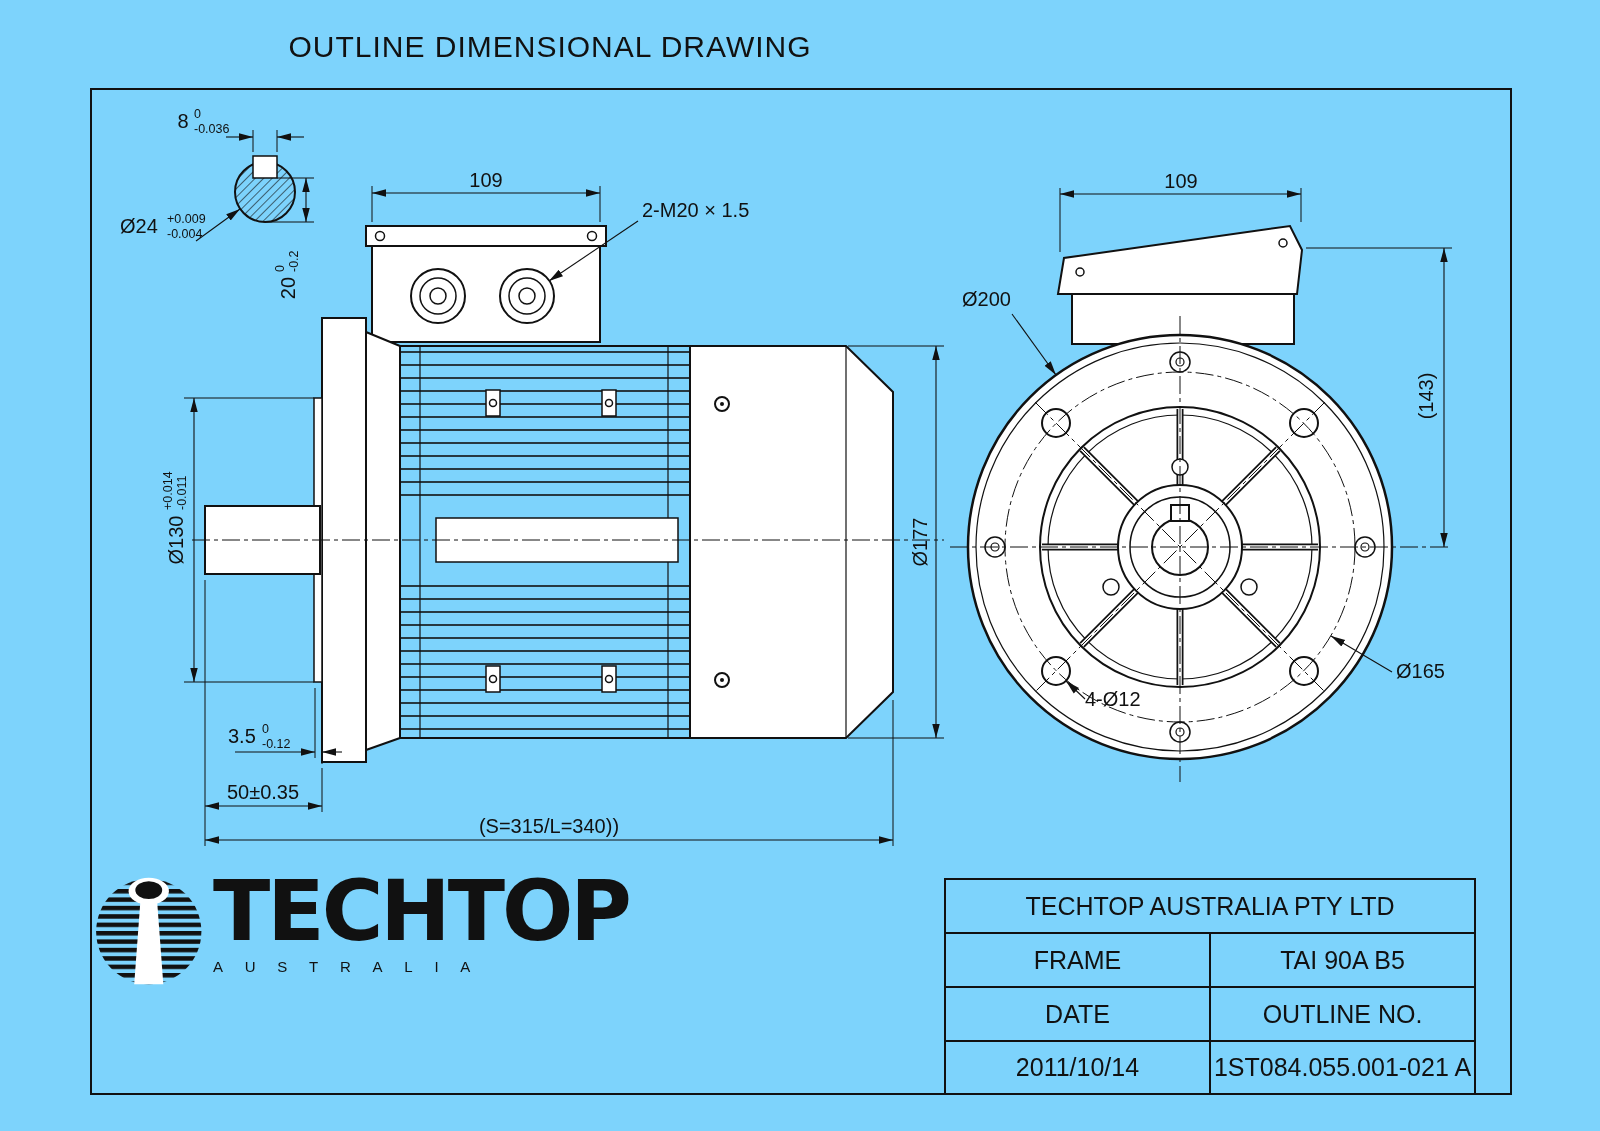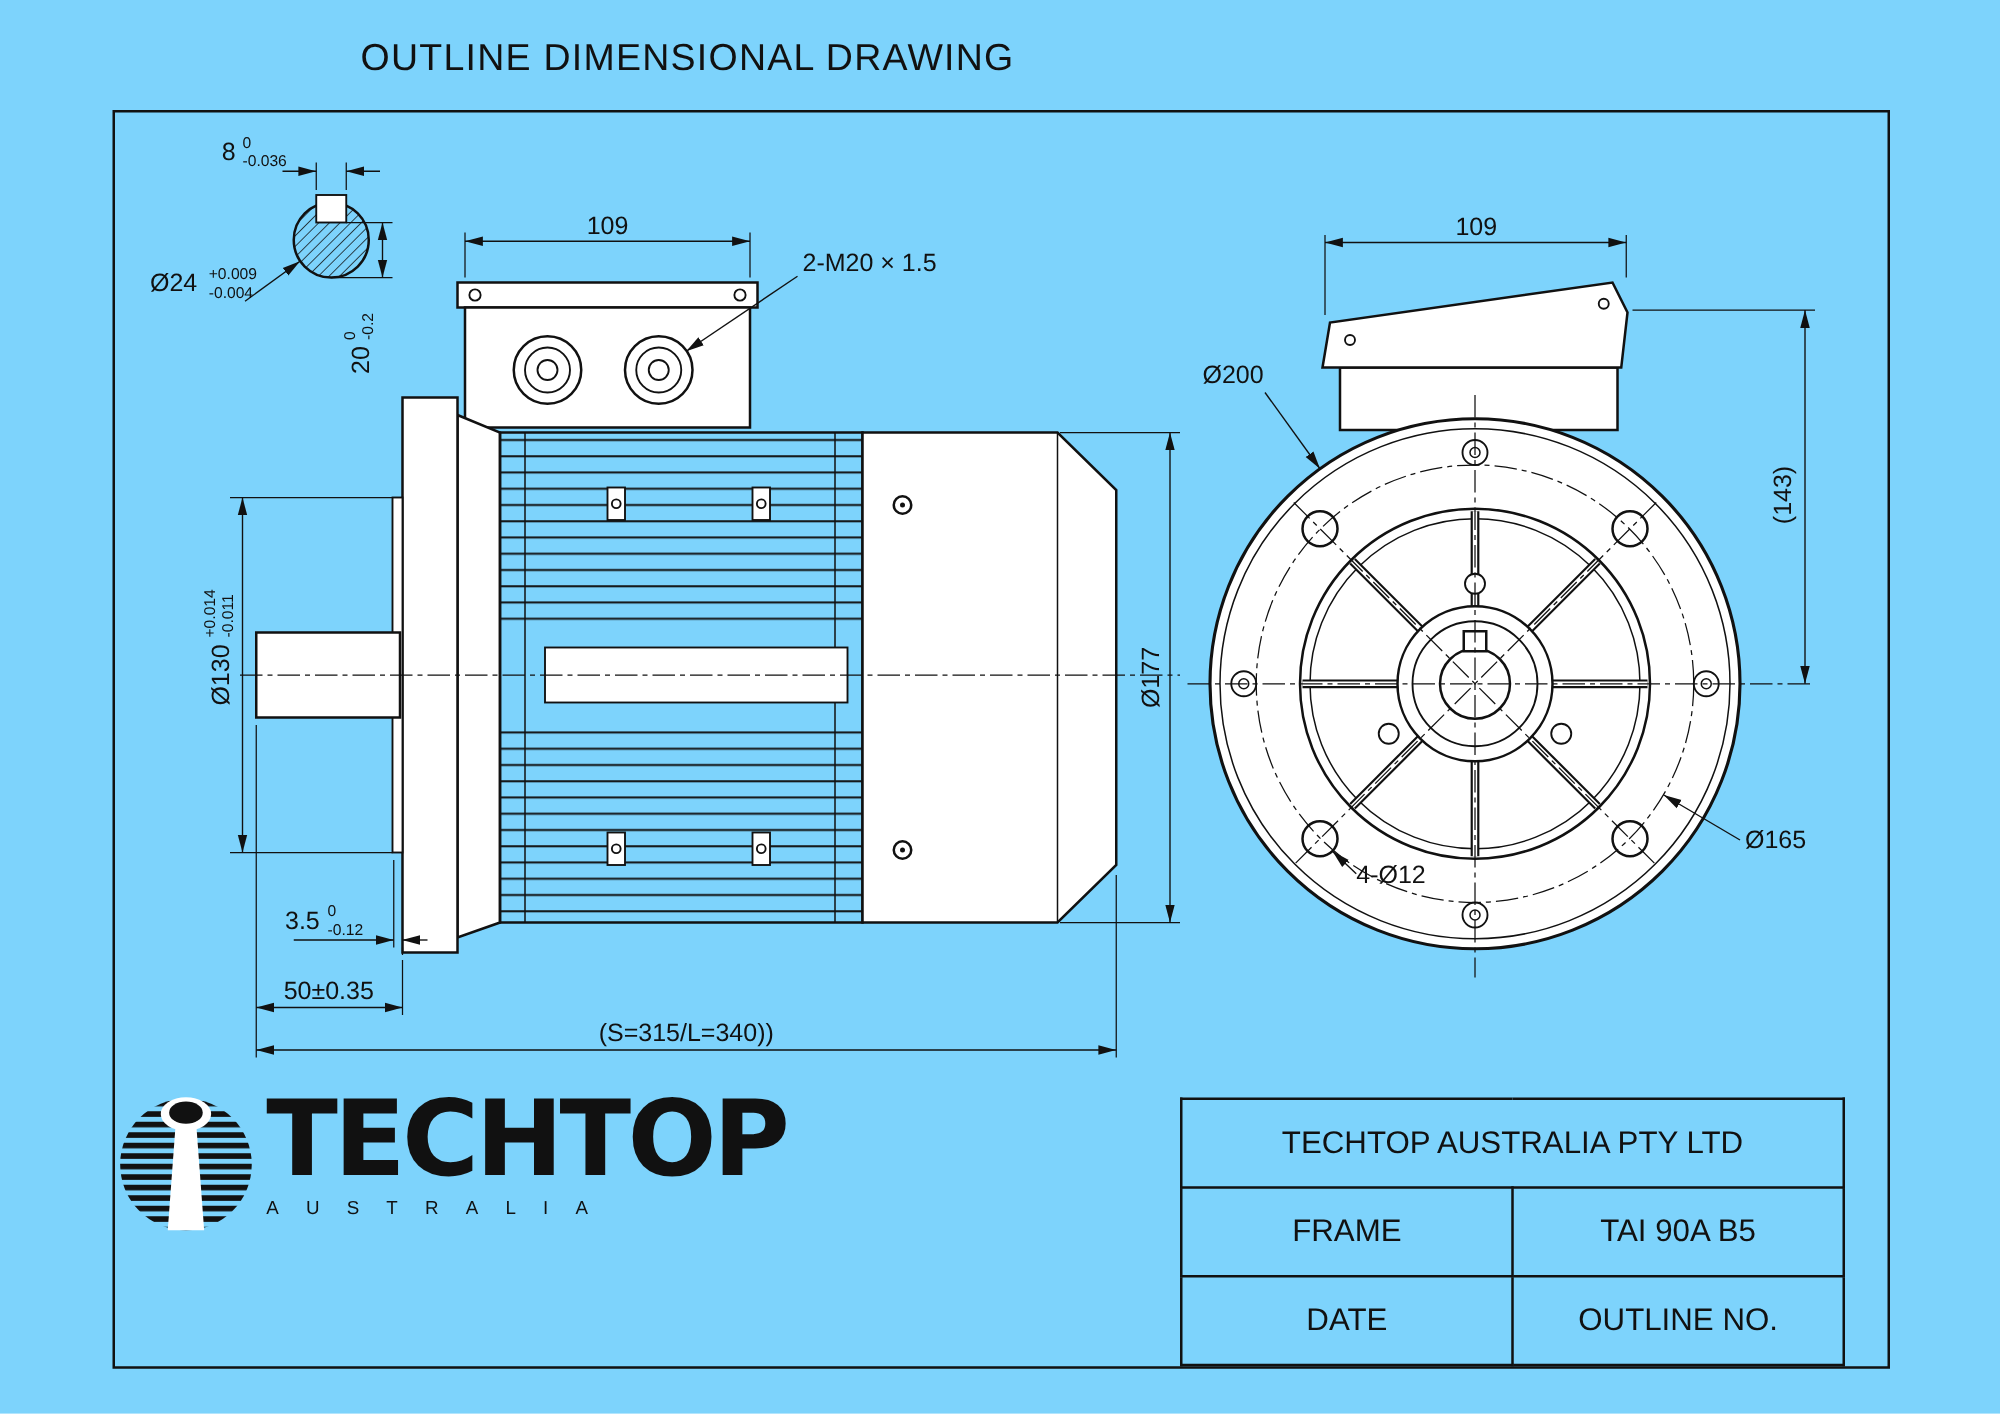--- a/index.html
+++ b/index.html
@@ -323,16 +323,20 @@
         <td colspan="2">TECHTOP AUSTRALIA PTY LTD</td>
       </tr>
       <tr style="height:54px;">
         <td class="c1">FRAME</td>
         <td>TAI 90A B5</td>
       </tr>
       <tr style="height:54px;margin-top:36px;">
         <td class="c1">DATE</td>
         <td>OUTLINE NO.</td>
       </tr>
+      <tr style="height:53px;">
+        <td class="c1">2011/10/14</td>
+        <td>1ST084.055.001-021 A</td>
+      </tr>
     </tbody>
   </table>
 
 </div>
 
 </body></html>

